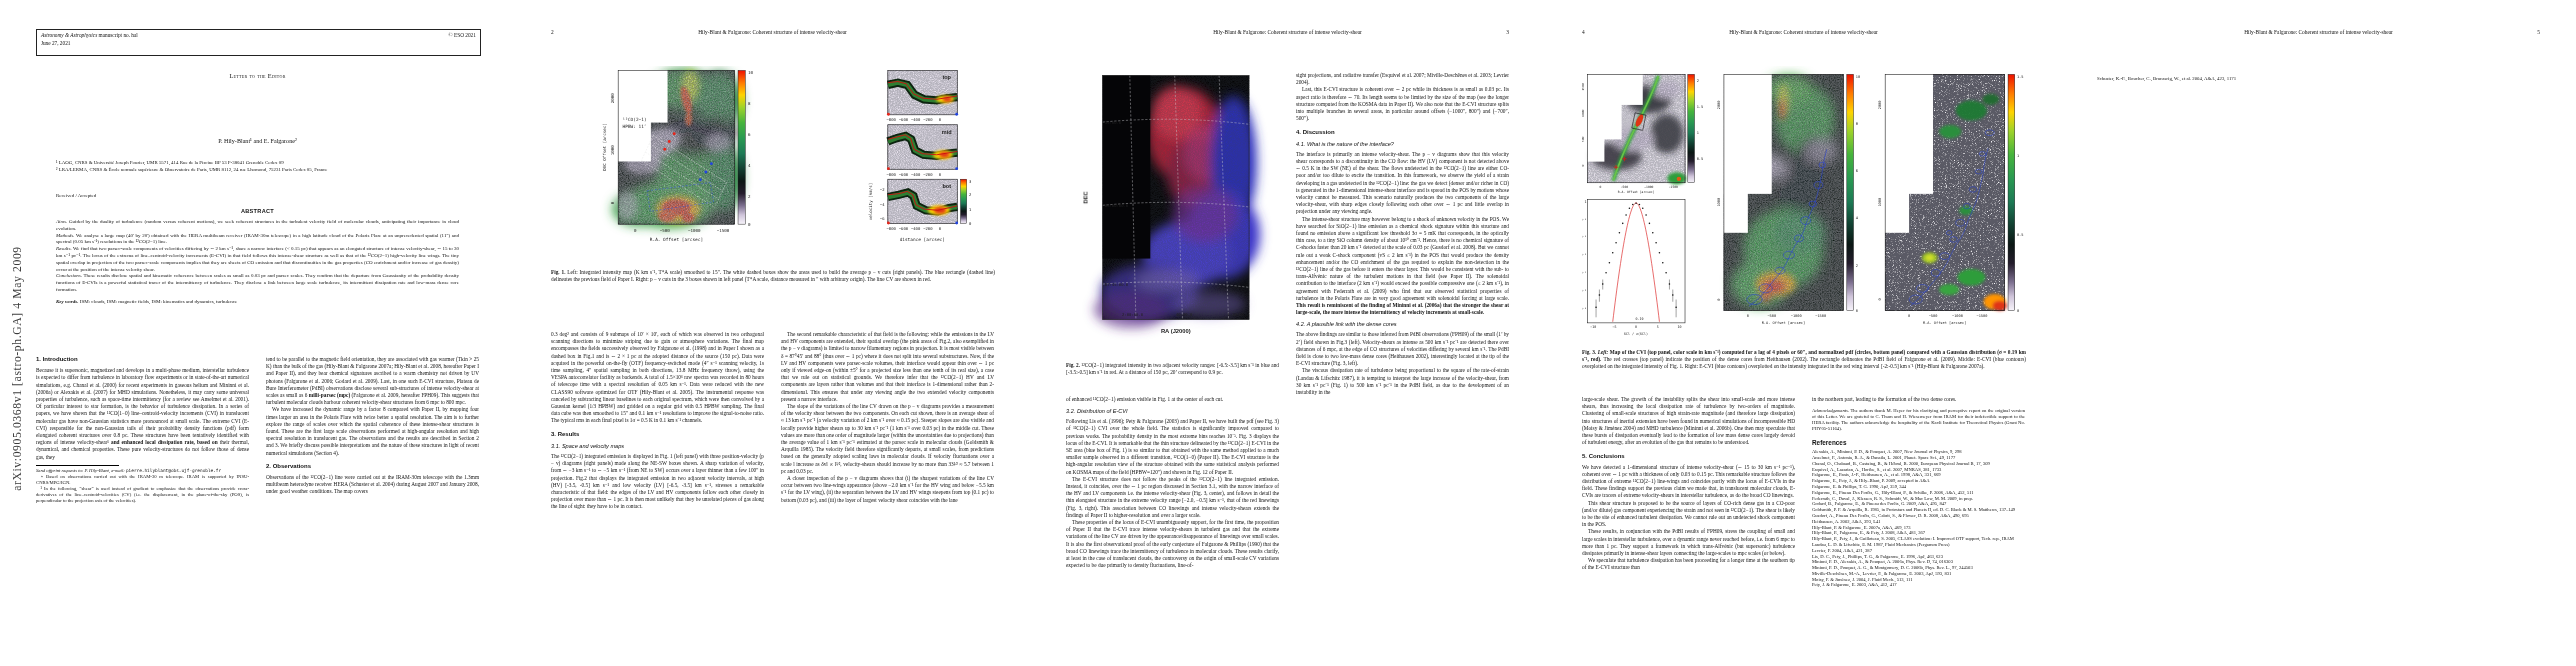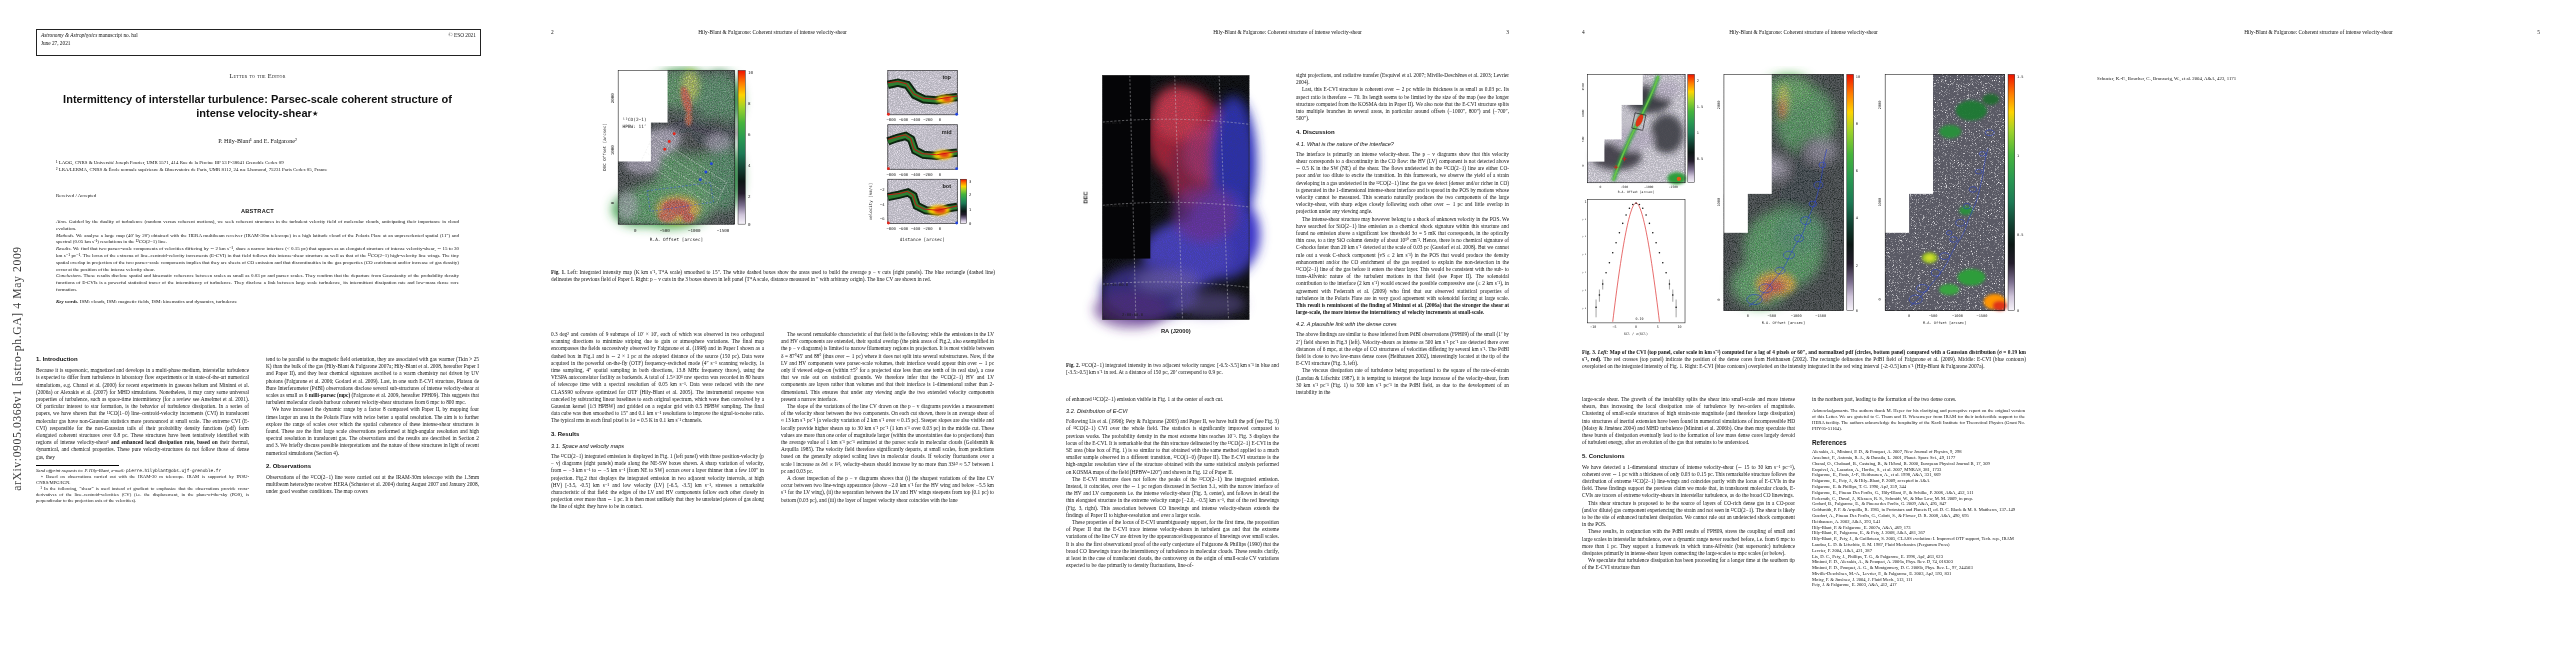--- a/index.html
+++ b/index.html
@@ -76,21 +76,20 @@
     <div class="abs" style="left:-207px;top:362px;width:448px;text-align:center;transform:rotate(-90deg);font:11.7px 'Liberation Serif',serif;color:#3c3c3c;letter-spacing:0.6px;">arXiv:0905.0368v1  [astro-ph.GA]  4 May 2009</div>
 
     <div class="abs hdrbox" style="left:36px;top:29px;width:435px;height:22px;padding:1.7px 3.9px;font:5.3px/7.2px 'Liberation Serif',serif;">
       <span class="abs" style="left:3.9px;top:2.2px;"><i>Astronomy &amp; Astrophysics</i><span> manuscript no. hal</span></span>
       <span class="abs" style="left:3.9px;top:10px;">June 27, 2021</span>
       <span class="abs" style="right:3.9px;top:2.2px;">© ESO 2021</span>
     </div>
 
     <div class="abs cen" style="left:0;top:72px;width:515px;font:6.4px 'Liberation Serif',serif;font-variant:small-caps;letter-spacing:0.3px;">Letter to the Editor</div>
 
-    <div class="abs cen" style="left:63px;top:92px;width:389px;font:bold 11px/14px 'Liberation Sans',sans-serif;">Intermittency of interstellar turbulence: Parsec-scale coherent structure of intense velocity-shear⋆</div>
 
     <div class="abs cen" style="left:0;top:138px;width:515px;font:6.1px 'Liberation Serif',serif;">P. Hily-Blant¹ and E. Falgarone²</div>
 
     <div class="abs" style="left:56px;top:159px;width:403px;font:4.9px/7.3px 'Liberation Serif',serif;">
       <div>¹  LAOG, CNRS &amp; Université Joseph Fourier, UMR 5571, 414 Rue de la Piscine BP 53 F-38041 Grenoble Cedex 09</div>
       <div>²  LRA/LERMA, CNRS &amp; École normale supérieure &amp; Observatoire de Paris, UMR 8112, 24 rue Lhomond, 75231 Paris Cedex 05, France</div>
     </div>
 
     <div class="abs" style="left:56px;top:193px;font:4.9px 'Liberation Serif',serif;">Received / Accepted</div>
 

